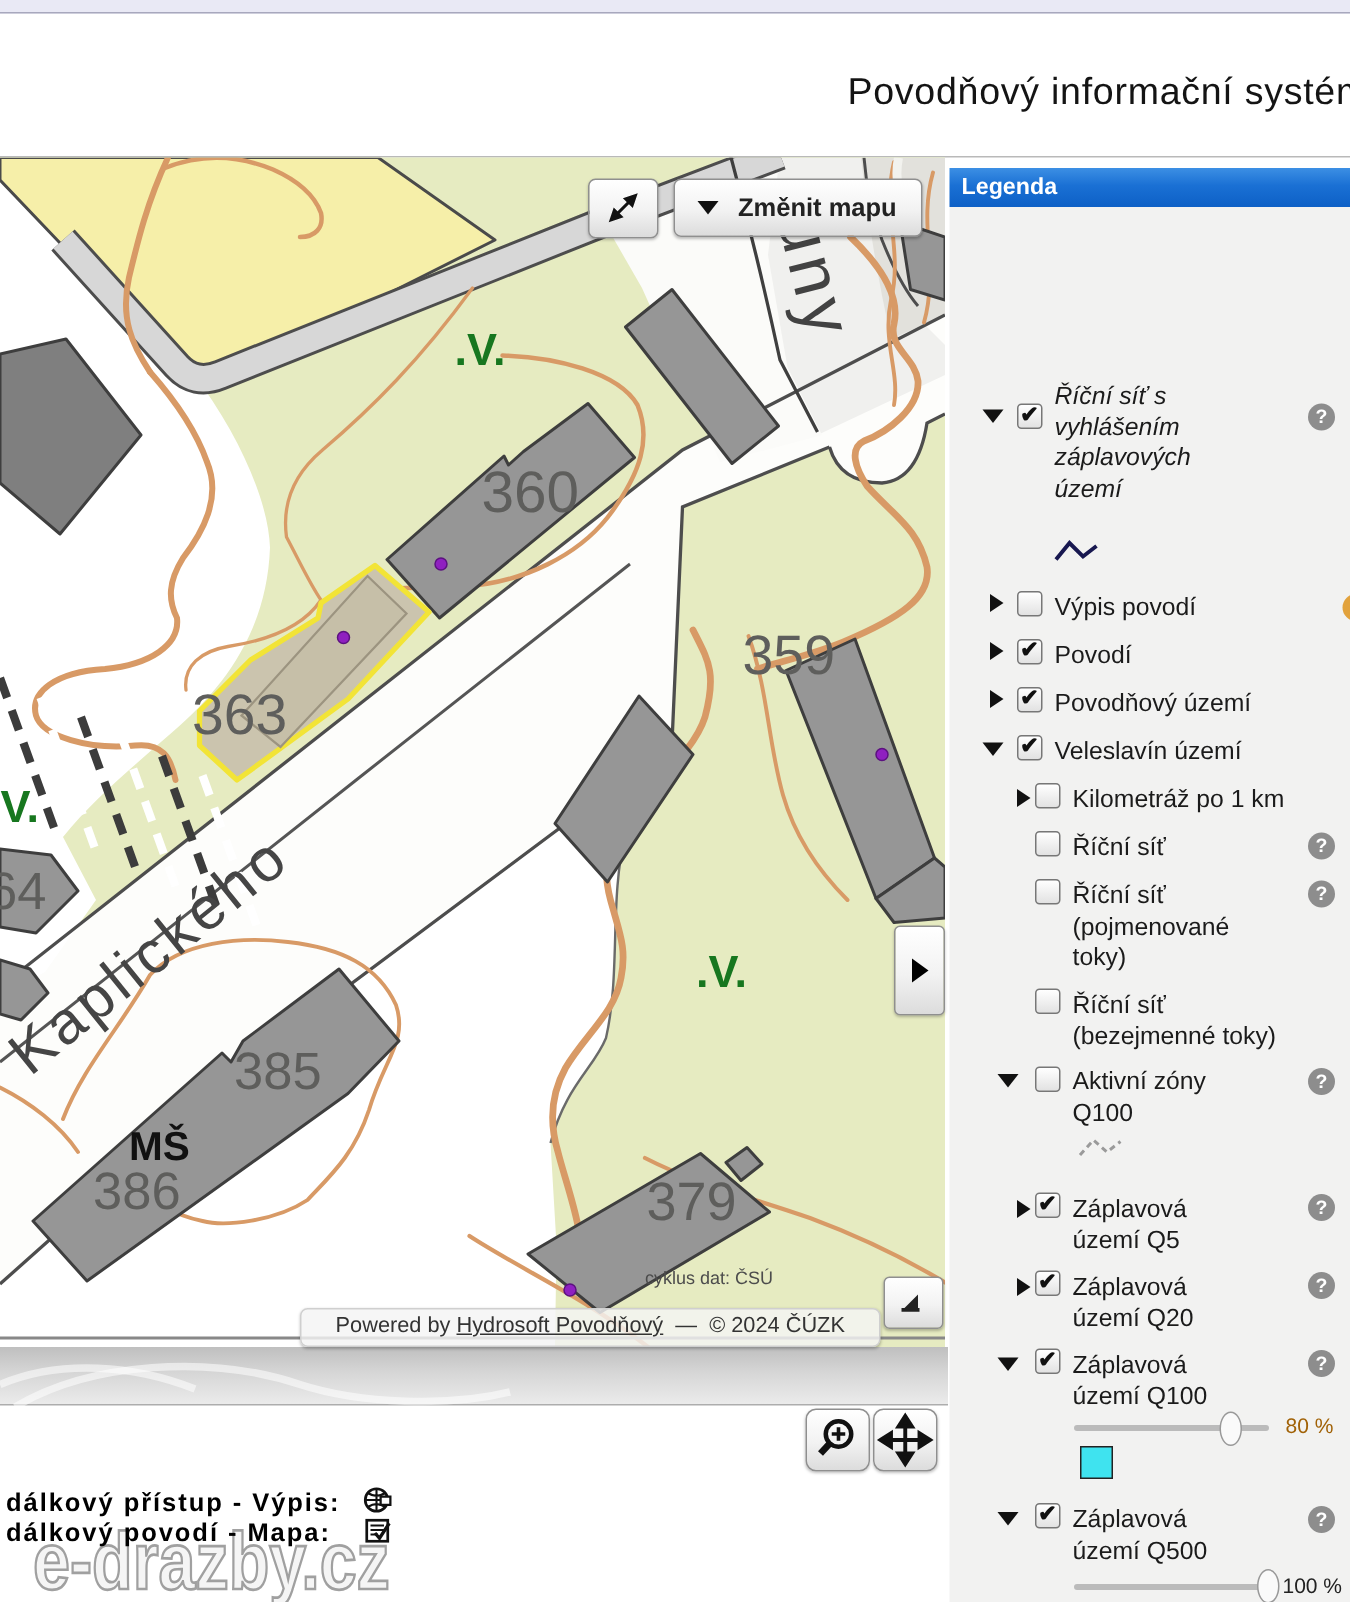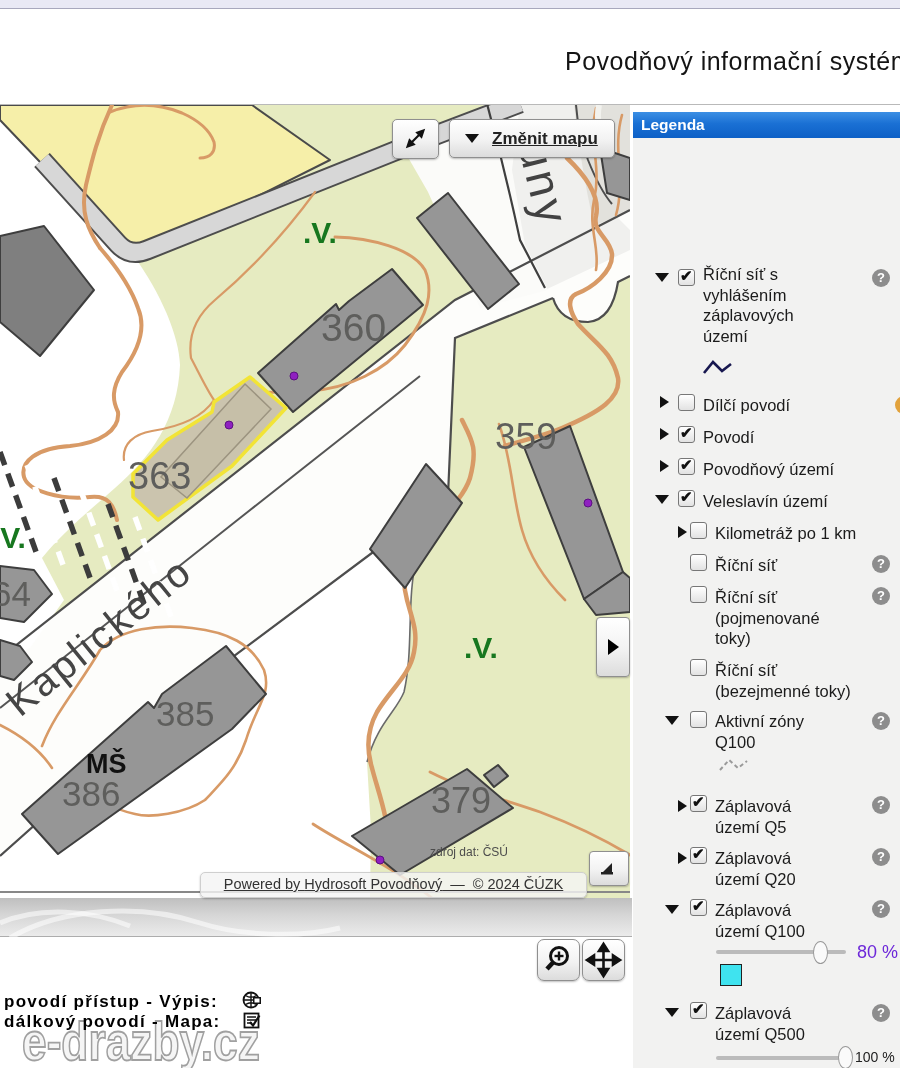--- a/index.html
+++ b/index.html
@@ -7,21 +7,21 @@
        font-family:"Liberation Sans",sans-serif;}
   .abs{position:absolute;}
   #topbar{left:0;top:0;width:900px;height:8px;background:#e9e9f5;border-bottom:1px solid #a8a8bd;}
   #title{left:565px;top:47px;font-size:25px;color:#141414;white-space:nowrap;letter-spacing:0.5px;}
   #mapwrap{left:0;top:105px;width:630px;height:793px;overflow:hidden;background:#e6ebc1;}
   #grayband{left:0;top:898px;width:632px;height:38px;
     background:linear-gradient(to bottom,#bfbfbf 0%,#d6d6d6 45%,#ebebeb 100%);
     border-bottom:1px solid #adadad;}
   
   .mbtn{position:absolute;background:linear-gradient(to bottom,#ffffff 0%,#f2f2f2 55%,#dcdcdc 100%);
-    border:1px solid #8f8f8f;border-radius:5px;box-shadow:0 1px 2px rgba(0,0,0,0.25);text-decoration:underline;}
+    border:1px solid #8f8f8f;border-radius:5px;box-shadow:0 1px 2px rgba(0,0,0,0.25);}
   #btnexpand{left:392px;top:119px;width:45px;height:38px;}
   #btnchange{left:449px;top:119px;width:164px;height:37px;color:#222;font-size:17px;font-weight:bold;
      text-align:left;line-height:37px;}
   #btnright{left:596px;top:617px;width:32px;height:58px;border-radius:4px;}
   #btncorner{left:589px;top:851px;width:38px;height:33px;border-radius:4px;}
   #btnzoom{left:537px;top:939px;width:41px;height:40px;border-radius:7px;}
   #btnpan{left:582px;top:939px;width:41px;height:40px;border-radius:7px;}
   
   #powered{left:200px;top:872px;width:385px;height:24px;background:rgba(244,244,244,0.82);
      border:1px solid #cfcfcf;font-size:14.5px;color:#333;text-align:center;line-height:23px;}
@@ -154,21 +154,21 @@
     <circle cx="294" cy="376" r="4"></circle>
     <circle cx="229" cy="425" r="4"></circle>
     <circle cx="588" cy="503" r="4"></circle>
     <circle cx="380" cy="860" r="4"></circle>
   </g>
 </svg>
 </div>
 
 <div class="abs" id="grayband"></div>
 
-<div class="abs" id="zdroj">zdroj dat: ČSÚ</div>
+<div class="abs" id="zdroj">cyklus dat: ČSÚ</div>
 <div class="abs mbtn" id="powered">Powered by <u>Hydrosoft Povodňový</u> &nbsp;—&nbsp; © 2024 ČÚZK</div>
 <div class="abs mbtn" id="btnexpand">
   <svg width="45" height="38">
       <g stroke="#111" stroke-width="2.1" fill="#111">
     <line x1="18" y1="23" x2="27" y2="14"></line>
     <polygon points="30.5,10.5 28.4,16.8 24.2,12.6"></polygon>
     <polygon points="14.5,26.5 16.6,20.2 20.8,24.4"></polygon>
   </g>
     </svg>
 </div>
@@ -206,29 +206,29 @@
   </g>
     </svg>
 </div>
 
 <div class="abs" id="leghead">Legenda</div>
 <div class="abs" id="legbody" style="overflow:hidden;">
 
   <div class="arr arrd" style="left:22px;top:135px;"></div>
   <div class="cb" style="left:45px;top:131px;"></div>
     <div class="ck" style="left:47px;top:129px;">✔</div>
-  <div class="ltx" style="left:70px;top:126px;">Říční síť s<br>vyhlášením<br>záplavových<br>území</div>
+  <div class="ltx" style="left:70px;top:116px;font-style:italic;">Říční síť s<br>vyhlášením<br>záplavových<br>území</div>
   <div class="qm" style="left:239px;top:131px;">?</div>
   <svg class="abs" style="left:68px;top:220px;" width="34" height="20">
       <polyline points="3,15 12,4 21,13 30,6" fill="none" stroke="#181850" stroke-width="2.6"></polyline>
     </svg>
 
   <div class="arr arrr" style="left:27px;top:258px;"></div>
   <div class="cb" style="left:45px;top:256px;"></div>
-  <div class="ltx" style="left:70px;top:257px;">Dílčí povodí</div>
+  <div class="ltx" style="left:70px;top:257px;">Výpis povodí</div>
   <div class="qm" style="left:262px;top:258px;background:#e2a23c;">?</div>
 
   <div class="arr arrr" style="left:27px;top:290px;"></div>
   <div class="cb" style="left:45px;top:288px;"></div>
     <div class="ck" style="left:47px;top:286px;">✔</div>
   <div class="ltx" style="left:70px;top:289px;">Povodí</div>
 
   <div class="arr arrr" style="left:27px;top:322px;"></div>
   <div class="cb" style="left:45px;top:320px;"></div>
     <div class="ck" style="left:47px;top:318px;">✔</div>
@@ -274,41 +274,41 @@
   <div class="ltx" style="left:82px;top:710px;">Záplavová<br>území Q20</div>
   <div class="qm" style="left:239px;top:710px;">?</div>
 
   <div class="arr arrd" style="left:32px;top:767px;"></div>
   <div class="cb" style="left:57px;top:761px;"></div>
     <div class="ck" style="left:59px;top:759px;">✔</div>
   <div class="ltx" style="left:82px;top:762px;">Záplavová<br>území Q100</div>
   <div class="qm" style="left:239px;top:762px;">?</div>
   <div class="abs" style="left:83px;top:812px;width:130px;height:4px;background:#bbbbbb;border-radius:2px;"></div>
   <div class="abs" style="left:180px;top:803px;width:13px;height:21px;background:#fafafa;border:1.5px solid #999;border-radius:50%;"></div>
-  <div class="abs" style="left:224px;top:804px;font-size:18px;color:#6d28d9;">80 %</div>
+  <div class="abs" style="left:224px;top:804px;font-size:14px;color:#a16207;">80 %</div>
   <div class="abs" style="left:87px;top:826px;width:20px;height:20px;background:#3fe3ef;border:1.5px solid #222;"></div>
 
   <div class="arr arrd" style="left:32px;top:870px;"></div>
   <div class="cb" style="left:57px;top:864px;"></div>
     <div class="ck" style="left:59px;top:862px;">✔</div>
   <div class="ltx" style="left:82px;top:865px;">Záplavová<br>území Q500</div>
   <div class="qm" style="left:239px;top:866px;">?</div>
   <div class="abs" style="left:83px;top:918px;width:130px;height:4px;background:#bbbbbb;border-radius:2px;"></div>
   <div class="abs" style="left:205px;top:908px;width:13px;height:21px;background:#fafafa;border:1.5px solid #999;border-radius:50%;"></div>
   <div class="abs" style="left:222px;top:911px;font-size:14px;color:#222;">100 %</div>
 </div>
 
 <svg class="abs" style="left:0;top:898px;" width="632" height="40">
   <g fill="none" stroke="rgba(255,255,255,0.55)" stroke-width="5">
     <path d="M 10,40 C 60,10 140,5 200,25 C 240,38 300,40 340,30"></path>
     <path d="M 0,25 C 40,8 90,12 130,28"></path>
   </g>
 </svg>
 <div class="abs" id="wm">e-drazby.cz</div>
-<div class="dalk" style="left:4px;top:992px;">povodí přístup - Výpis:</div>
+<div class="dalk" style="left:4px;top:992px;">dálkový přístup - Výpis:</div>
 <div class="dalk" style="left:4px;top:1012px;">dálkový povodí - Mapa:</div>
 <svg class="abs" style="left:242px;top:991px;" width="20" height="19" viewBox="0 0 20 19">
   <circle cx="9" cy="9" r="7.5" fill="none" stroke="#111" stroke-width="1.8"></circle>
   <path d="M 2,9 H 16 M 9,1.5 V 16.5 M 3.5,4.5 Q 9,8 14.5,4.5 M 3.5,13.5 Q 9,10 14.5,13.5" fill="none" stroke="#111" stroke-width="1.4"></path>
   <rect x="11" y="6" width="8" height="7" fill="#111"></rect>
   <rect x="12.5" y="7.5" width="5" height="4" fill="#fff"></rect>
 </svg>
 <svg class="abs" style="left:242px;top:1011px;" width="20" height="19" viewBox="0 0 20 19">
   <rect x="2.5" y="2.5" width="14" height="14" fill="#fff" stroke="#111" stroke-width="1.8"></rect>
   <path d="M 5,6 H 14 M 5,9 H 14 M 5,12 H 10" stroke="#111" stroke-width="1.3"></path>

